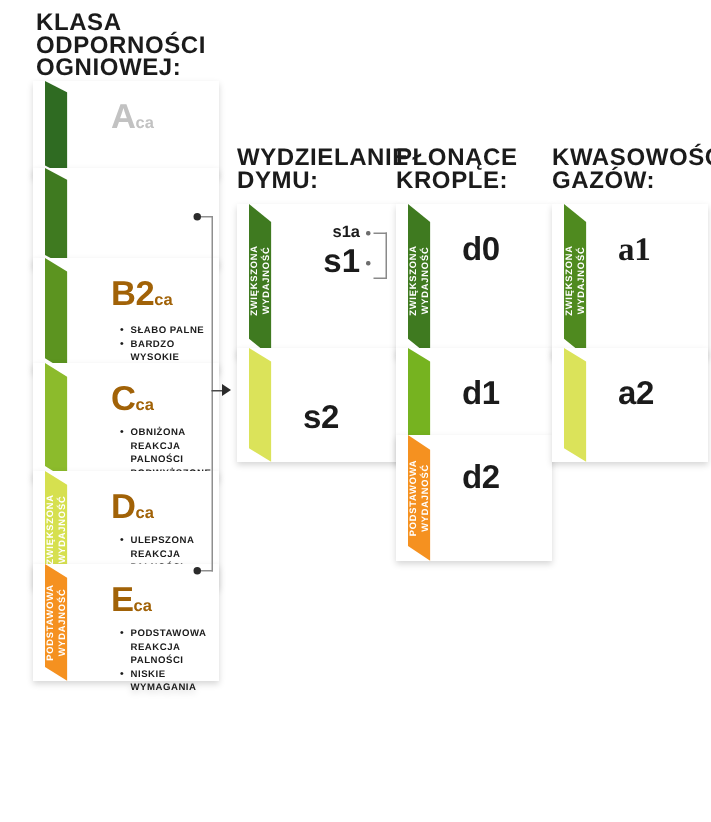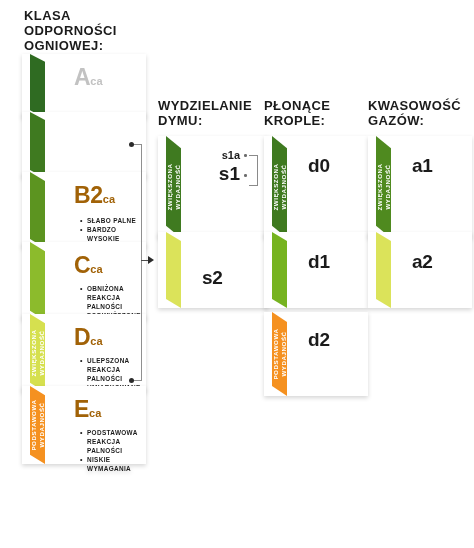--- a/index.html
+++ b/index.html
@@ -8,21 +8,21 @@
     background: #ffffff;
     font-family: "Liberation Sans", sans-serif;
     overflow: hidden;
   }
   #root { position: relative; width: 474px; height: 548px; }
 
   
   .col-heading {
     position: absolute;
     font-weight: bold;
-    font-size: 13px;
+    font-size: 16px;
     letter-spacing: 0.4px;
     line-height: 15px;
     color: #1b1b1b;
     text-transform: uppercase;
     white-space: pre-line;
   }
   #head-main { left: 24px;  top: 8px;  width: 130px; }
   #head-c2   { left: 158px; top: 98px; width: 108px; }
   #head-c3   { left: 264px; top: 98px; width: 100px; }
   #head-c4   { left: 368px; top: 98px; width: 104px; }
@@ -80,34 +80,34 @@
     list-style: none;
   }
   .bullets li { position: relative; padding-left: 7px; }
   .bullets li::before {
     content: "\2022"; position: absolute; left: 0; top: -0.5px; font-size: 7px;
   }
 
   
   .code {
     position: absolute; left: 44px;
-    font-size: 19px; font-weight: bold; color: #1b1b1b;
+    font-size: 22px; font-weight: bold; color: #1b1b1b;
     letter-spacing: -0.2px; line-height: 19px;
   }
 
   
   .s1group { position: absolute; left: 38px; top: 13px; width: 66px; }
   .s1row {
     position: relative; height: 18px; text-align: center;
   }
   .s1row .lbl {
     position: absolute; right: 22px; top: 0;
     font-size: 11px; font-weight: bold; color: #1b1b1b; line-height: 13px;
   }
-  .s1row.big .lbl { font-size: 19px; line-height: 19px; top: -3px; }
+  .s1row.big .lbl { font-size: 22px; line-height: 19px; top: -3px; }
   .s1row .dot {
     position: absolute; right: 15px; top: 5px;
     width: 2.6px; height: 2.6px; background: #6d6d6d; border-radius: 50%;
   }
   .s1row.big .dot { top: 7px; }
   .s1bracket {
     position: absolute; right: 4px; top: 6px;
     width: 9px; height: 31px;
     border: 1px solid #8a8a8a; border-left: none;
   }
@@ -208,21 +208,21 @@
     </div>
     <div class="grade-wrap">
       <div class="grade"><span>D</span><span class="sub">ca</span></div>
     </div>
     <ul class="bullets" style="top:42px;">
       <li>ULEPSZONA REAKCJA PALNOŚCI</li>
       <li>UMIARKOWANE WYMAGANIA</li>
     </ul>
   </div>
 
-  <div class="chev" style="left:22px; top:386px; width:124px; height:78px;">
+  <div class="chev" style="left:22px; top:376px; width:124px; height:78px;">
     <div class="plate"></div>
     <div class="bar">
       <div class="bar-inner" style="background:#f59120;"></div>
       <div class="bar-label">PODSTAWOWA
 WYDAJNOŚĆ</div>
     </div>
     <div class="grade-wrap">
       <div class="grade"><span>E</span><span class="sub">ca</span></div>
     </div>
     <ul class="bullets" style="top:42px;">
@@ -278,38 +278,38 @@
     </div>
     <div class="code" style="top:20px;">d0</div>
   </div>
   <div class="chev" style="left:264px; top:232px; width:104px; height:76px;">
     <div class="plate"></div>
     <div class="bar">
       <div class="bar-inner" style="background:#76b320;"></div>
     </div>
     <div class="code" style="top:20px;">d1</div>
   </div>
-  <div class="chev" style="left:264px; top:312px; width:104px; height:84px;">
+  <div class="chev" style="left:264px; top:290px; width:104px; height:84px;">
     <div class="plate"></div>
     <div class="bar">
       <div class="bar-inner" style="background:#f59120;"></div>
       <div class="bar-label">PODSTAWOWA
 WYDAJNOŚĆ</div>
     </div>
     <div class="code" style="top:18px;">d2</div>
   </div>
 
   <div class="chev" style="left:368px; top:136px; width:104px; height:102px;">
     <div class="plate"></div>
     <div class="bar">
       <div class="bar-inner" style="background:#4f8a1f;"></div>
       <div class="bar-label">ZWIĘKSZONA
 WYDAJNOŚĆ</div>
     </div>
-    <div class="code" style="top:20px;">a1</div>
+    <div class="code" style="top:20px;font-family:Liberation Serif, serif;">a1</div>
   </div>
   <div class="chev" style="left:368px; top:232px; width:104px; height:76px;">
     <div class="plate"></div>
     <div class="bar">
       <div class="bar-inner" style="background:#dbe35a;"></div>
     </div>
     <div class="code" style="top:20px;">a2</div>
   </div>
 
 </div>

